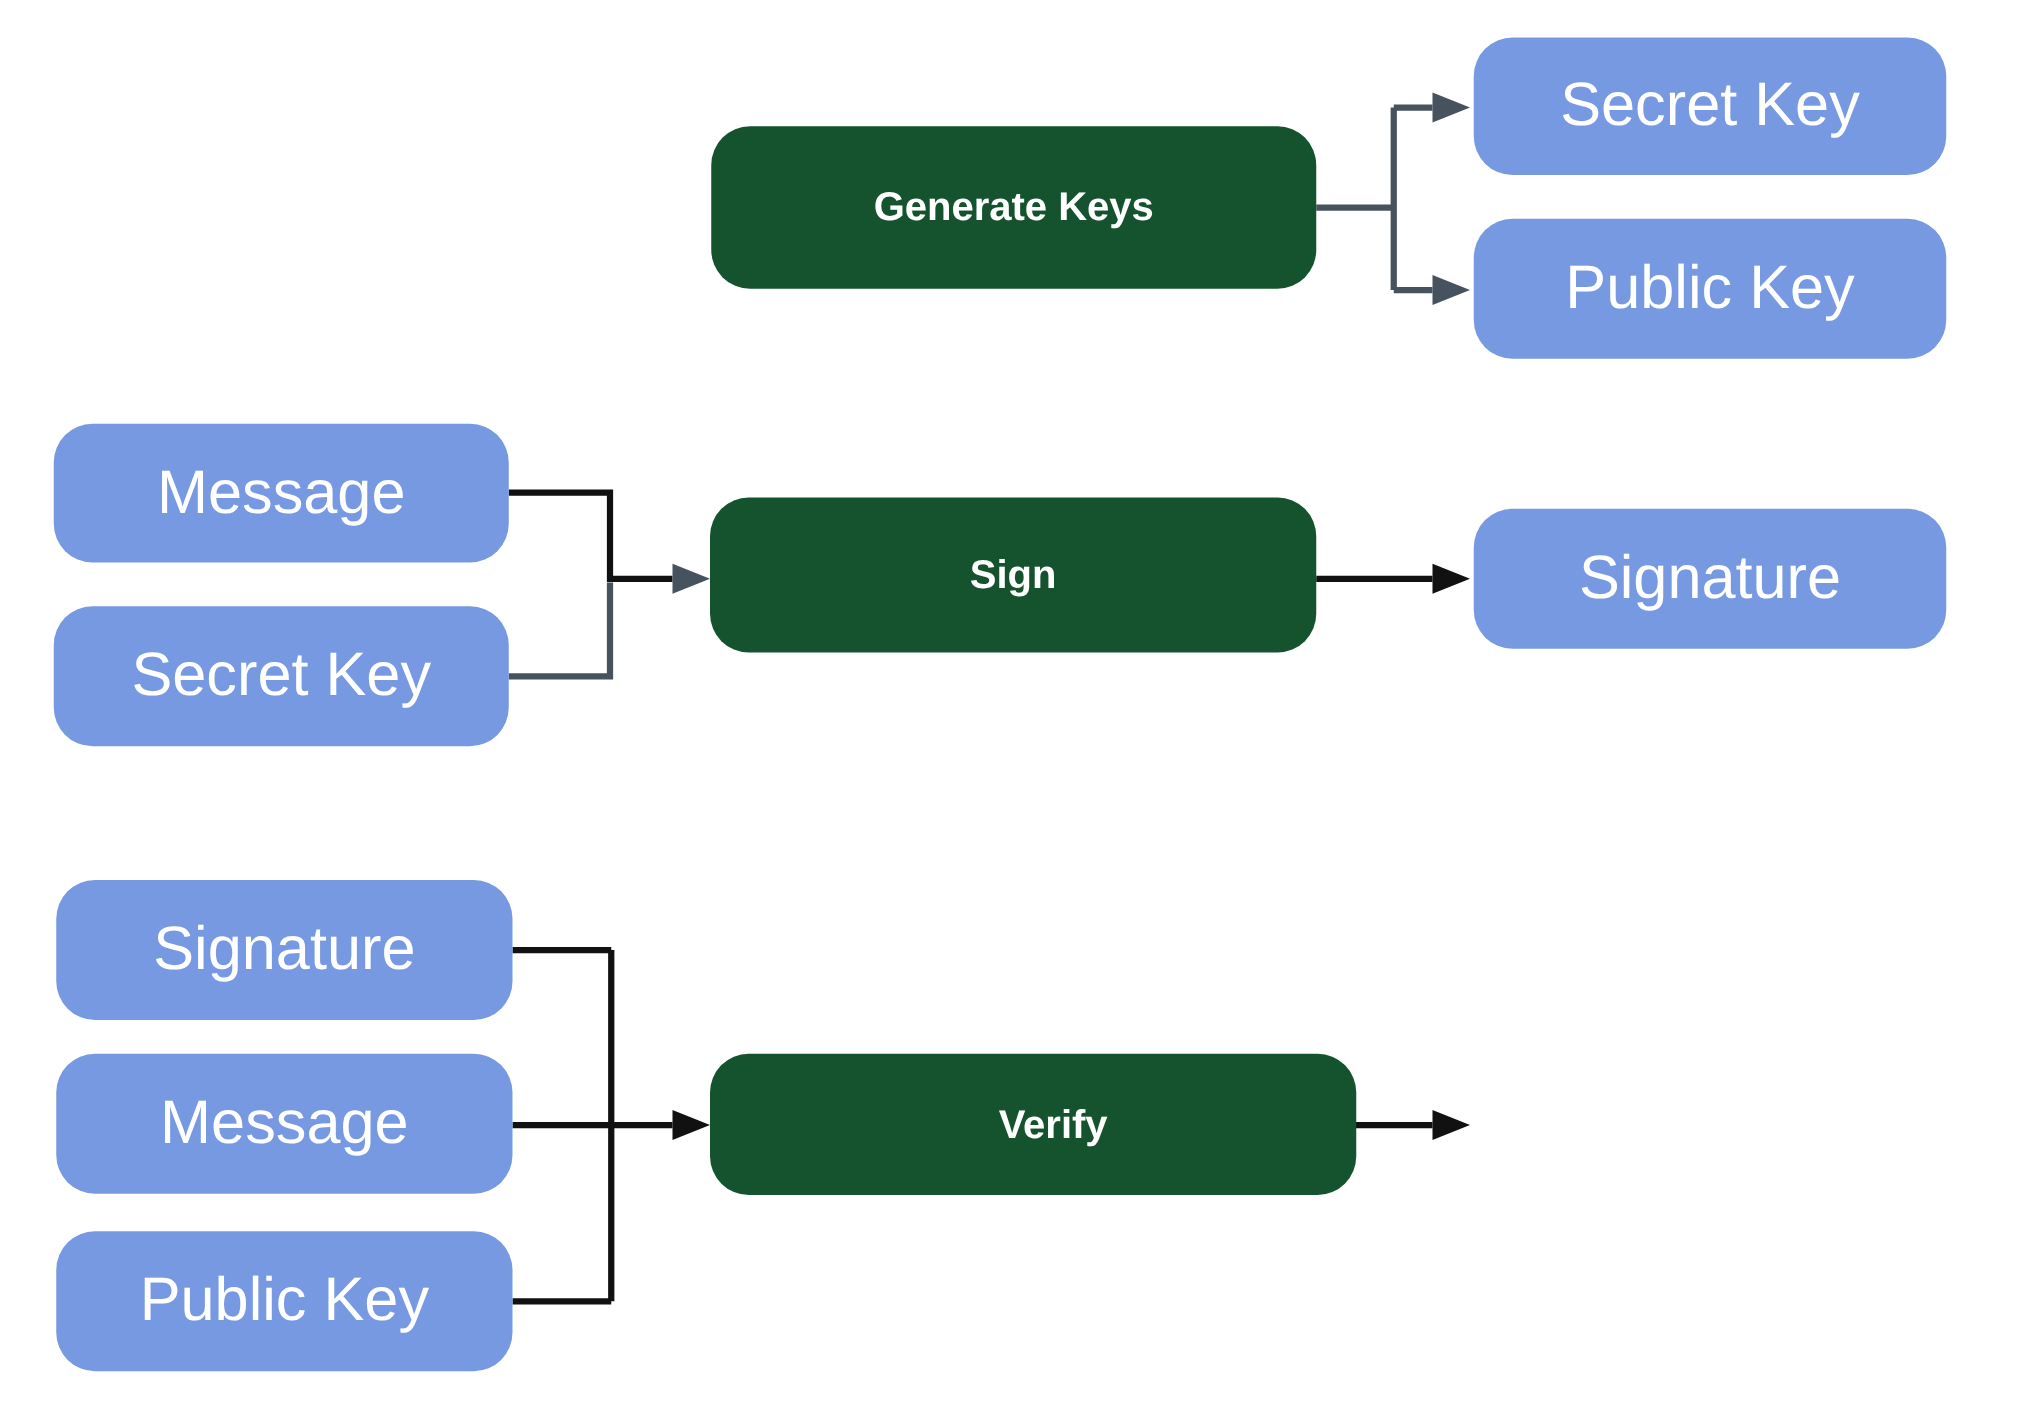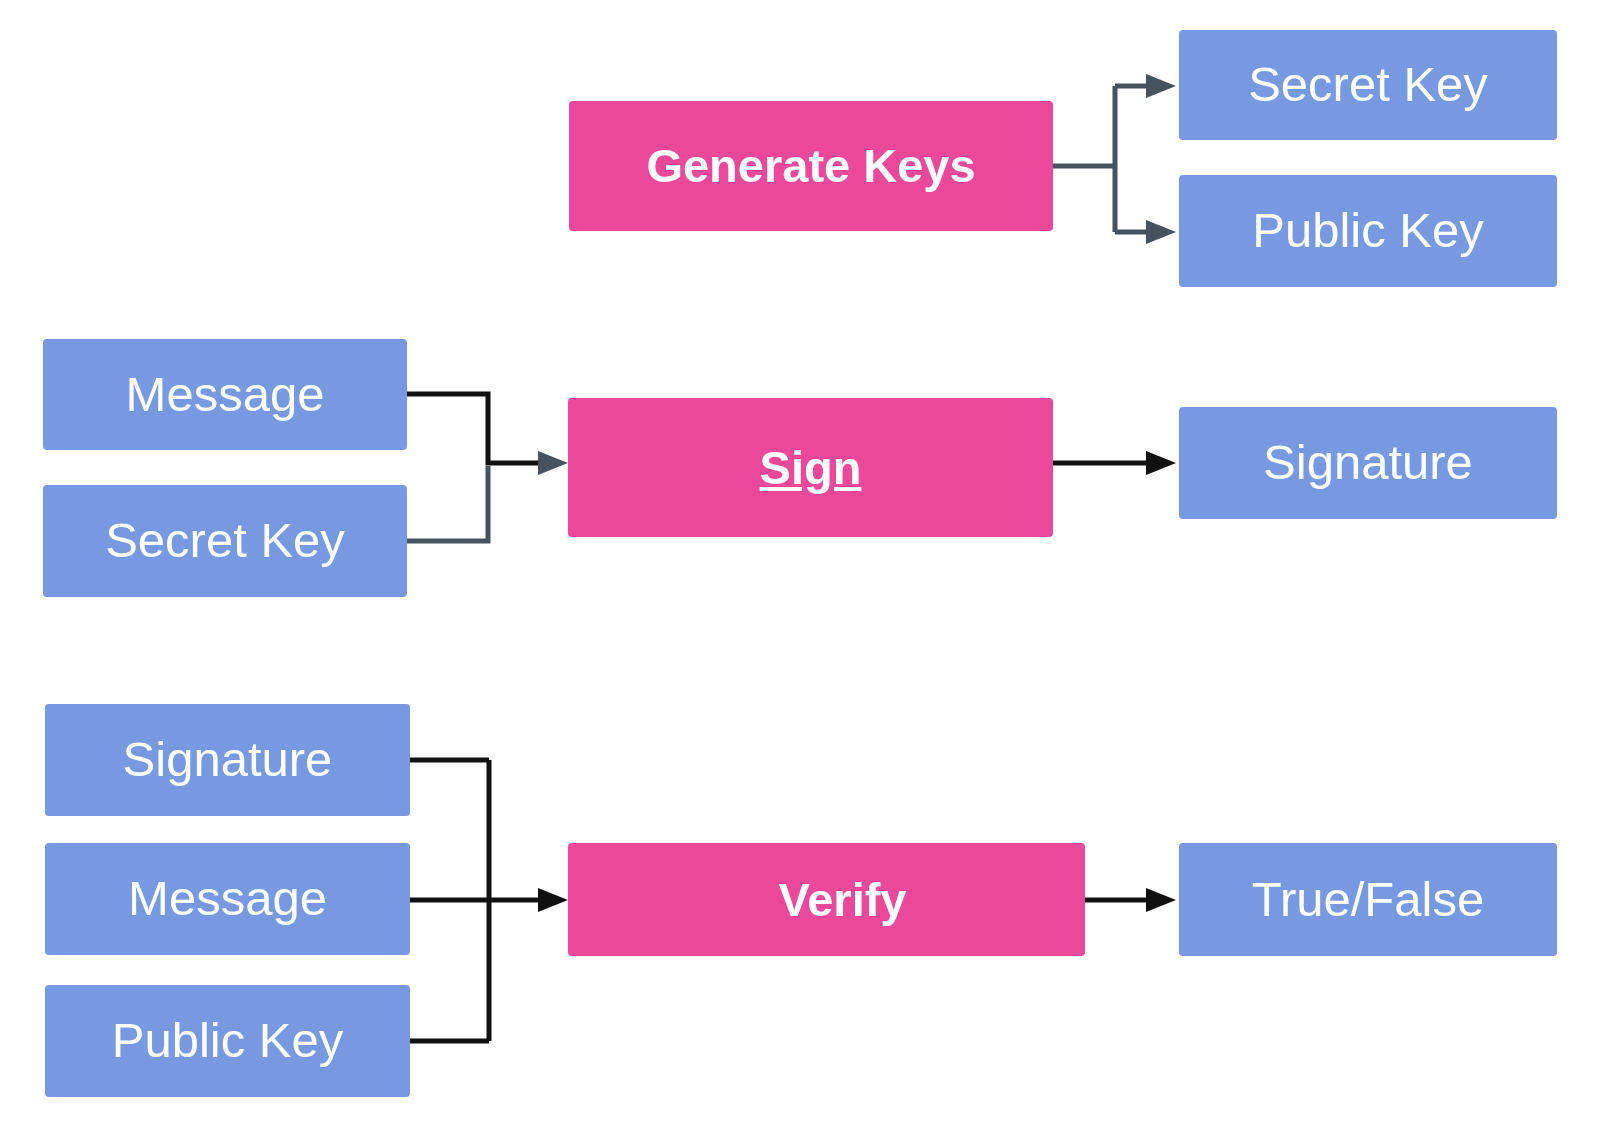--- a/index.html
+++ b/index.html
@@ -8,37 +8,37 @@
     width:1618px;height:1132px;
     background:#ffffff;
     font-family:"Liberation Sans", sans-serif;
     overflow:hidden;
   }
   svg.wires{position:absolute;left:0;top:0;width:1618px;height:1132px;}
   .node{
     position:absolute;
     display:flex;align-items:center;justify-content:center;
     color:#ffffff;
-    border-radius:4px;
+    border-radius:31px;
     text-align:center;
     line-height:1.1;
     user-select:none;
   }
   .node.blue{background:#7699e1;font-size:49px;font-weight:400;}
-  .node.red{background:#ec4899;font-size:47px;font-weight:700;}
+  .node.red{background:#14532d;font-size:32px;font-weight:700;}
 
   
   #n-genkeys   {left:569px;top:101px;width:484px;height:130px;}
   #n-secret-out{left:1179px;top:30px;width:378px;height:110px;}
   #n-public-out{left:1179px;top:175px;width:378px;height:112px;}
 
   
   #n-msg-sign  {left:43px;top:339px;width:364px;height:111px;}
   #n-sk-sign   {left:43px;top:485px;width:364px;height:112px;}
-  #n-sign      {left:568px;top:398px;width:485px;height:139px;text-decoration:underline;}
+  #n-sign      {left:568px;top:398px;width:485px;height:124px;}
   #n-sig-out   {left:1179px;top:407px;width:378px;height:112px;}
 
   
   #n-sig-ver   {left:45px;top:704px;width:365px;height:112px;}
   #n-msg-ver   {left:45px;top:843px;width:365px;height:112px;}
   #n-pk-ver    {left:45px;top:985px;width:365px;height:112px;}
   #n-verify    {left:568px;top:843px;width:485px;height:113px;padding-left:32px;}
   #n-tf        {left:1179px;top:843px;width:378px;height:113px;}
 </style>
 </head>
@@ -104,17 +104,14 @@
   </div>
   <div class="node blue" id="n-msg-ver">
     <span>Message</span>
   </div>
   <div class="node blue" id="n-pk-ver">
     <span>Public Key</span>
   </div>
   <div class="node red" id="n-verify">
     <span>Verify</span>
   </div>
-  <div class="node blue" id="n-tf">
-    <span>True/False</span>
-  </div>
 
 </div>
 
 </body></html>

